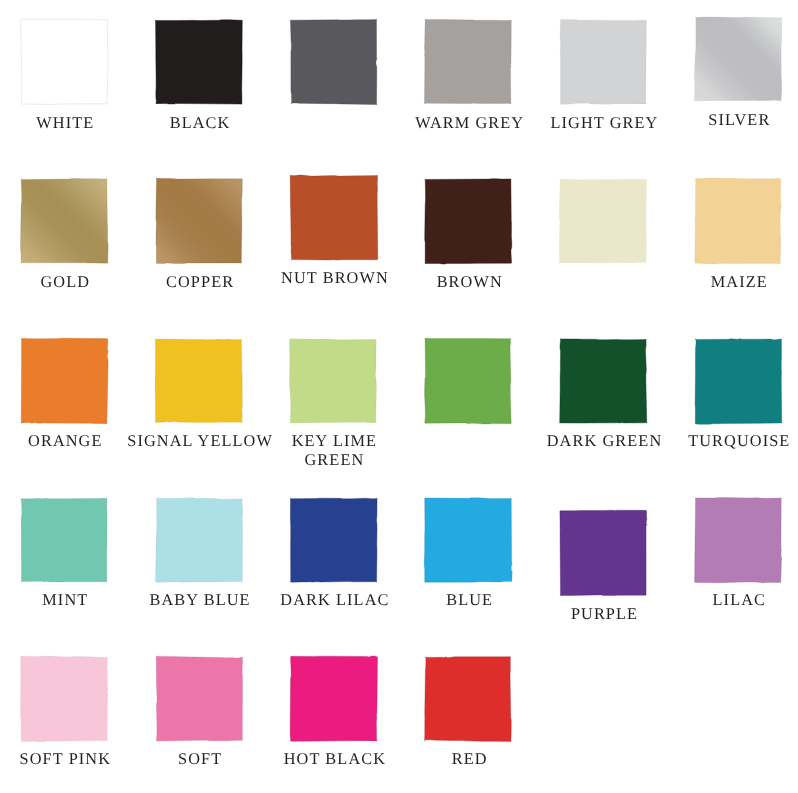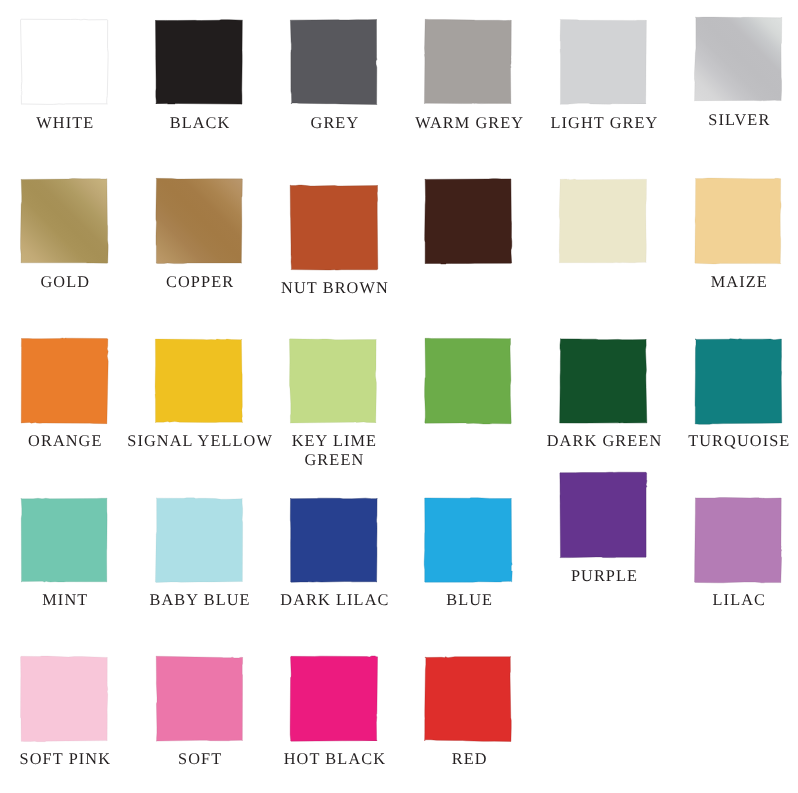--- a/index.html
+++ b/index.html
@@ -71,21 +71,20 @@
   <div class="swatch-cell" style="left:155.7px;top:20.1px">
     <svg class="swatch-box" width="92" height="90" viewBox="-3 -3 92 90">
         <path d="M0.00 0.49L9.70 0.46L11.72 0.47L21.22 0.47L39.23 0.37L41.14 0.49L45.48 0.49L63.10 0.30L65.09 -0.22L72.71 -0.22L86.00 0.24L86.27 0.00L86.03 30.29L86.12 34.68L86.12 41.90L85.73 70.37L85.90 75.56L85.90 84.00L85.67 84.00L86.00 84.08L22.88 83.50L22.22 83.51L19.40 83.61L18.80 83.93L12.19 83.93L10.73 83.61L0.00 83.34L0.28 84.00L0.21 80.41L-0.15 76.71L-0.15 71.13L0.12 68.12L0.09 66.10L0.09 59.32L-0.13 40.84L-0.19 37.38L-0.19 29.41L-0.46 0.00Z" fill="#211D1D" stroke="#171414" stroke-width="0.75" stroke-opacity="0.55"></path>
       </svg>
     <div class="swatch-label">BLACK</div>
   </div>
   <div class="swatch-cell" style="left:290.5px;top:20.1px">
     <svg class="swatch-box" width="92" height="90" viewBox="-3 -3 92 90">
         <path d="M0.00 0.15L47.44 -0.17L48.90 0.02L57.41 0.02L66.66 -0.31L68.92 -0.19L76.65 -0.19L86.00 -0.42L85.46 0.00L85.52 36.49L85.52 37.37L85.80 39.60L84.94 40.91L84.94 44.03L85.80 47.31L85.59 84.00L86.00 84.54L49.89 83.93L44.05 83.63L35.52 83.63L8.16 83.37L5.58 82.95L0.85 82.95L0.00 83.28L0.69 84.00L0.50 74.31L-0.08 71.26L-0.08 67.17L-0.12 34.39L-0.13 33.27L0.07 30.08L0.37 29.46L0.37 24.27L0.07 21.56L-0.58 0.00Z" fill="#58585D" stroke="#3F3F42" stroke-width="0.75" stroke-opacity="0.44"></path>
       </svg>
-    <div class="swatch-label">GREY</div>
   </div>
   <div class="swatch-cell" style="left:425.3px;top:20.1px">
     <svg class="swatch-box" width="92" height="90" viewBox="-3 -3 92 90">
         <path d="M0.00 -0.68L4.05 -0.57L9.07 -0.43L19.19 -0.43L48.60 -0.09L50.74 0.30L60.77 0.30L73.15 0.23L78.68 0.55L80.45 0.55L86.00 0.32L86.30 0.00L86.11 34.88L85.96 37.18L86.08 38.66L85.96 40.27L86.07 41.42L86.08 43.13L85.49 45.43L86.08 47.24L85.49 47.95L85.88 84.00L86.00 83.44L62.03 83.39L56.26 83.61L52.98 83.38L50.74 83.37L49.66 83.61L49.12 83.35L47.18 83.35L46.70 83.55L37.22 83.55L0.00 83.29L-0.59 84.00L-0.24 48.85L-0.18 43.82L-0.16 40.10L-0.16 37.86L-0.51 34.59L-0.37 34.33L-0.18 33.99L-0.51 28.04L-0.37 24.79L0.14 0.00Z" fill="#A5A19E" stroke="#767371" stroke-width="0.75" stroke-opacity="0.27"></path>
       </svg>
     <div class="swatch-label">WARM GREY</div>
   </div>
   <div class="swatch-cell" style="left:560.1px;top:20.1px">
     <svg class="swatch-box" width="92" height="90" viewBox="-3 -3 92 90">
         <path d="M0.00 -0.57L17.05 -0.33L19.60 0.25L26.92 0.25L74.66 0.40L75.33 0.43L77.21 0.22L80.21 0.30L81.00 0.22L86.00 0.30L86.00 0.51L86.44 0.00L86.15 33.89L86.07 36.81L86.07 42.18L85.82 75.25L85.74 77.90L85.74 84.00L85.77 84.00L86.00 83.57L52.24 83.76L50.12 84.19L46.72 84.19L30.68 83.88L28.50 83.31L18.26 83.31L9.56 83.99L8.11 84.36L0.20 84.36L0.00 84.03L0.43 84.00L0.50 36.37L0.50 34.77L0.18 31.25L0.18 28.98L0.52 28.90L0.51 23.24L0.52 21.36L0.16 21.13L0.16 15.66L0.54 0.00Z" fill="#D2D3D5" stroke="#979799" stroke-width="0.75" stroke-opacity="0.15"></path>
@@ -103,30 +102,31 @@
         <path d="M0.00 0.45L47.19 0.00L51.35 -0.50L53.59 -0.50L61.84 -0.14L67.32 -0.34L76.34 -0.34L78.63 -0.26L80.27 -0.01L84.97 -0.01L86.00 -0.31L85.86 0.00L86.36 45.31L86.64 47.11L86.64 55.65L86.57 61.00L87.16 65.84L87.16 69.67L86.76 84.00L86.00 84.15L71.31 84.09L69.79 84.09L67.66 84.08L65.90 84.09L65.15 83.85L58.37 83.85L0.00 83.86L0.05 84.00L0.07 75.15L-0.47 69.46L-0.47 60.94L0.13 25.47L0.70 22.56L0.70 17.12L0.16 0.00Z" fill="url(#grad-gold)" stroke="#76683E" stroke-width="0.6" stroke-opacity="0.31"></path>
       </svg>
     <div class="swatch-label">GOLD</div>
   </div>
   <div class="swatch-cell" style="left:155.7px;top:179.3px">
     <svg class="swatch-box" width="92" height="90" viewBox="-3 -3 92 90">
         <path d="M0.00 -0.67L15.54 -0.54L21.07 0.03L25.85 0.03L59.23 -0.28L62.28 -0.16L71.70 -0.16L86.00 -0.14L86.36 0.00L86.14 17.07L85.64 18.67L85.64 21.97L85.82 40.76L85.81 44.95L85.81 47.53L85.35 84.00L86.00 83.99L31.82 84.04L27.01 84.58L18.25 84.58L11.52 84.05L8.01 84.48L1.59 84.48L0.00 84.06L0.34 84.00L0.37 67.31L-0.03 65.26L-0.03 55.23L0.41 43.10L-0.12 40.48L-0.12 34.38L0.48 0.00Z" fill="url(#grad-copper)" stroke="#745732" stroke-width="0.6" stroke-opacity="0.35"></path>
       </svg>
     <div class="swatch-label">COPPER</div>
   </div>
-  <div class="swatch-cell" style="left:290.5px;top:185px">
+  <div class="swatch-cell" style="left:290.5px;top:175px">
     <svg class="swatch-box" width="92" height="90" viewBox="-3 -3 92 90">
         <path d="M0.00 0.56L4.49 0.57L8.02 0.11L10.45 0.11L15.40 0.57L19.34 1.06L23.09 1.06L43.47 0.58L46.96 1.00L49.64 1.00L86.00 0.60L86.50 0.00L86.53 6.00L86.20 7.90L86.57 14.68L86.20 17.94L86.22 18.56L86.22 27.40L86.82 84.00L86.00 84.81L50.66 84.71L46.59 85.05L44.80 85.05L43.51 84.70L38.99 84.99L36.39 84.99L0.00 84.60L0.46 84.00L0.35 80.96L0.03 76.71L0.23 72.33L-0.00 69.37L0.03 69.21L-0.00 60.78L-0.39 33.73L-0.60 29.19L-0.60 23.76L-0.84 0.00Z" fill="#B84F29" stroke="#84381D" stroke-width="0.75" stroke-opacity="0.4"></path>
       </svg>
     <div class="swatch-label">NUT BROWN</div>
   </div>
   <div class="swatch-cell" style="left:425.3px;top:179.3px">
     <svg class="swatch-box" width="92" height="90" viewBox="-3 -3 92 90">
         <path d="M0.00 0.41L63.40 0.12L67.61 -0.29L71.67 -0.29L76.51 0.07L80.23 0.01L86.00 0.01L86.00 0.04L85.87 0.00L86.24 41.14L86.45 43.66L86.45 46.22L86.39 58.17L86.79 62.31L86.79 67.14L86.47 69.19L85.97 70.90L85.97 73.63L86.58 84.00L86.00 84.20L49.93 84.35L44.46 84.41L40.81 84.41L26.42 84.44L24.74 84.44L21.06 84.46L21.00 84.97L16.24 84.97L15.00 84.46L0.00 84.51L0.17 84.00L0.18 77.94L0.19 75.33L0.19 68.60L0.18 63.49L-0.27 61.00L-0.27 57.53L0.20 25.89L0.52 21.05L0.52 17.62L0.21 0.00Z" fill="#402119" stroke="#2E1712" stroke-width="0.75" stroke-opacity="0.55"></path>
       </svg>
+    <div class="swatch-label">BROWN</div>
   </div>
   <div class="swatch-cell" style="left:560.1px;top:179.3px">
     <svg class="swatch-box" width="92" height="90" viewBox="-3 -3 92 90">
         <path d="M0.00 0.22L2.04 0.21L2.75 0.21L6.61 0.06L7.36 0.44L8.30 0.21L9.90 0.73L12.40 0.44L15.25 0.06L15.87 0.73L86.00 0.16L86.52 0.00L86.37 20.35L85.84 26.21L85.84 34.79L86.14 58.47L86.30 64.23L86.30 70.52L86.02 84.00L86.00 83.34L76.70 83.40L74.54 83.79L69.27 83.79L62.72 83.48L59.44 83.85L56.14 83.52L52.84 83.85L52.76 83.84L46.90 83.84L0.00 83.80L-0.65 84.00L-0.55 75.42L-0.80 72.98L-0.80 70.32L-0.20 41.25L-0.74 37.23L-0.74 33.07L0.17 0.00Z" fill="#EBE7CA" stroke="#A9A691" stroke-width="0.75" stroke-opacity="0.1"></path>
       </svg>
   </div>
   <div class="swatch-cell" style="left:694.9px;top:179.3px">
     <svg class="swatch-box" width="92" height="90" viewBox="-3 -3 92 90">
         <path d="M0.00 -0.47L7.39 -0.42L12.61 -0.97L17.36 -0.97L58.21 -0.24L59.53 -0.26L65.62 -0.26L79.06 -0.15L80.37 -0.65L82.86 -0.65L86.00 -0.13L85.70 0.00L85.58 21.44L86.09 24.80L86.09 28.03L85.52 31.21L85.28 35.71L85.28 42.36L85.40 56.83L85.69 59.84L85.69 67.18L85.28 84.00L86.00 84.77L85.41 84.74L80.56 84.62L71.56 84.62L34.47 84.48L33.04 84.42L27.96 84.42L25.26 84.40L20.14 84.93L18.35 84.93L0.00 84.29L-0.15 84.00L0.21 51.01L0.36 46.07L0.23 44.33L0.04 42.98L0.04 40.68L0.36 36.57L0.64 0.00Z" fill="#F2D295" stroke="#AE976B" stroke-width="0.75" stroke-opacity="0.14"></path>
       </svg>
@@ -184,21 +184,21 @@
         <path d="M0.00 0.72L25.54 0.53L27.64 0.18L35.00 0.18L48.80 0.36L52.03 0.87L60.93 0.87L74.39 0.16L80.36 0.64L86.00 0.64L86.00 0.12L86.04 0.00L85.92 17.41L85.56 21.73L85.56 24.43L85.88 24.47L85.97 28.33L85.97 33.84L85.76 48.04L85.92 49.73L85.92 57.58L85.56 84.00L86.00 83.66L61.42 83.83L59.11 83.54L53.95 83.54L30.22 84.03L25.81 83.76L21.92 84.09L17.30 83.76L17.10 83.92L9.82 83.92L0.00 84.19L-0.29 84.00L-0.38 43.82L-0.28 39.98L-0.28 30.17L-0.42 24.02L-0.64 22.17L-0.64 18.08L-0.47 0.00Z" fill="#27408F" stroke="#1C2E66" stroke-width="0.75" stroke-opacity="0.5"></path>
       </svg>
     <div class="swatch-label">DARK LILAC</div>
   </div>
   <div class="swatch-cell" style="left:425.3px;top:497.7px">
     <svg class="swatch-box" width="92" height="90" viewBox="-3 -3 92 90">
         <path d="M0.00 -0.10L44.46 0.24L45.85 -0.19L52.71 -0.19L64.78 0.42L70.65 0.47L76.05 0.47L86.00 0.53L86.24 0.00L86.64 64.06L87.22 66.54L86.65 66.78L86.31 68.31L86.31 72.88L87.22 73.08L86.74 84.00L86.00 83.35L77.54 83.45L75.99 83.98L71.40 83.98L53.60 83.75L47.78 84.14L42.53 84.14L0.00 84.26L-0.29 84.00L-0.29 71.63L-0.82 66.89L-0.82 63.84L-0.30 52.11L-0.37 49.95L-0.37 42.30L-0.30 35.46L-0.13 34.07L-0.13 26.58L-0.32 0.00Z" fill="#22AAE1" stroke="#187AA2" stroke-width="0.75" stroke-opacity="0.33"></path>
       </svg>
     <div class="swatch-label">BLUE</div>
   </div>
-  <div class="swatch-cell" style="left:560.1px;top:473px">
+  <div class="swatch-cell" style="left:560.1px;top:511px">
     <svg class="swatch-box" width="92" height="90" viewBox="-3 -3 92 90">
         <path d="M0.00 -0.25L15.59 -0.35L21.30 -0.47L26.94 -0.47L45.17 -0.49L49.32 -0.72L52.70 -0.72L53.85 -0.53L58.32 -0.81L60.51 -0.81L86.00 -0.67L86.63 0.00L86.58 2.51L86.55 6.76L86.90 7.85L86.04 12.10L86.90 13.14L86.04 14.82L86.08 84.00L86.00 84.15L56.27 84.31L54.70 84.60L50.88 84.60L42.96 84.38L41.30 83.89L36.57 83.89L11.26 84.56L5.40 84.60L0.00 84.60L0.51 84.00L0.10 32.49L0.14 30.70L-0.00 22.88L0.14 20.98L0.06 17.47L0.06 11.34L-0.14 0.00Z" fill="#65348E" stroke="#482566" stroke-width="0.75" stroke-opacity="0.47"></path>
       </svg>
     <div class="swatch-label">PURPLE</div>
   </div>
   <div class="swatch-cell" style="left:694.9px;top:497.7px">
     <svg class="swatch-box" width="92" height="90" viewBox="-3 -3 92 90">
         <path d="M0.00 -0.07L19.67 -0.08L24.41 -0.51L30.13 -0.51L55.00 -0.09L59.98 -0.18L63.96 -0.18L64.27 -0.09L70.14 0.36L72.06 0.36L86.00 -0.09L86.23 0.00L86.00 44.08L85.98 47.80L86.15 48.41L85.98 50.52L86.55 52.48L86.10 53.73L86.15 54.71L86.10 58.23L86.55 59.45L85.83 84.00L86.00 84.58L70.35 84.54L68.69 84.83L65.80 84.83L65.33 84.53L59.88 84.10L49.57 84.10L33.40 84.46L28.23 84.87L22.20 84.87L0.00 84.41L-0.49 84.00L-0.32 73.98L-0.32 68.98L-0.32 66.70L0.31 18.31L0.39 15.15L0.39 7.61L0.49 0.00Z" fill="#B47CB5" stroke="#815982" stroke-width="0.75" stroke-opacity="0.3"></path>
       </svg>
     <div class="swatch-label">LILAC</div>

